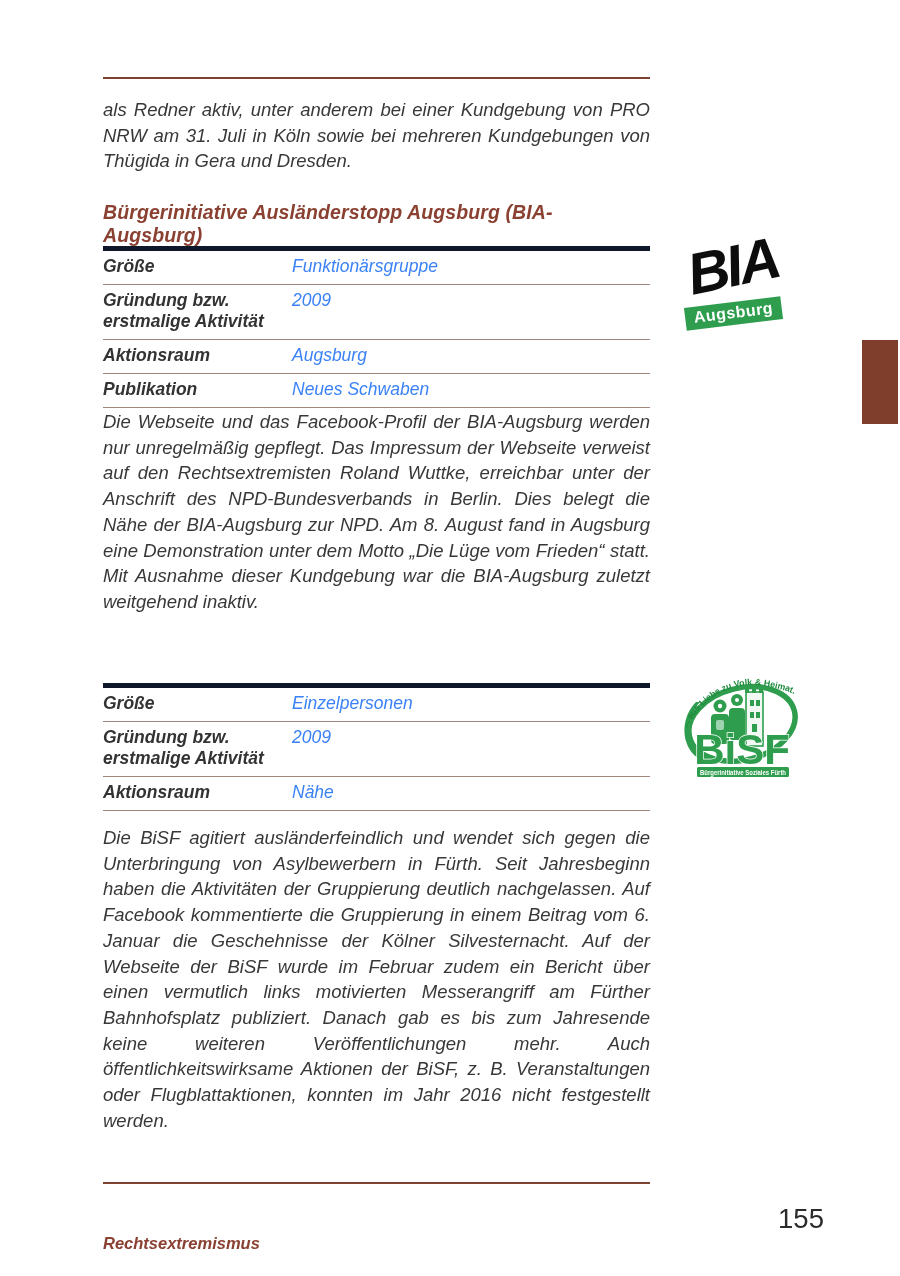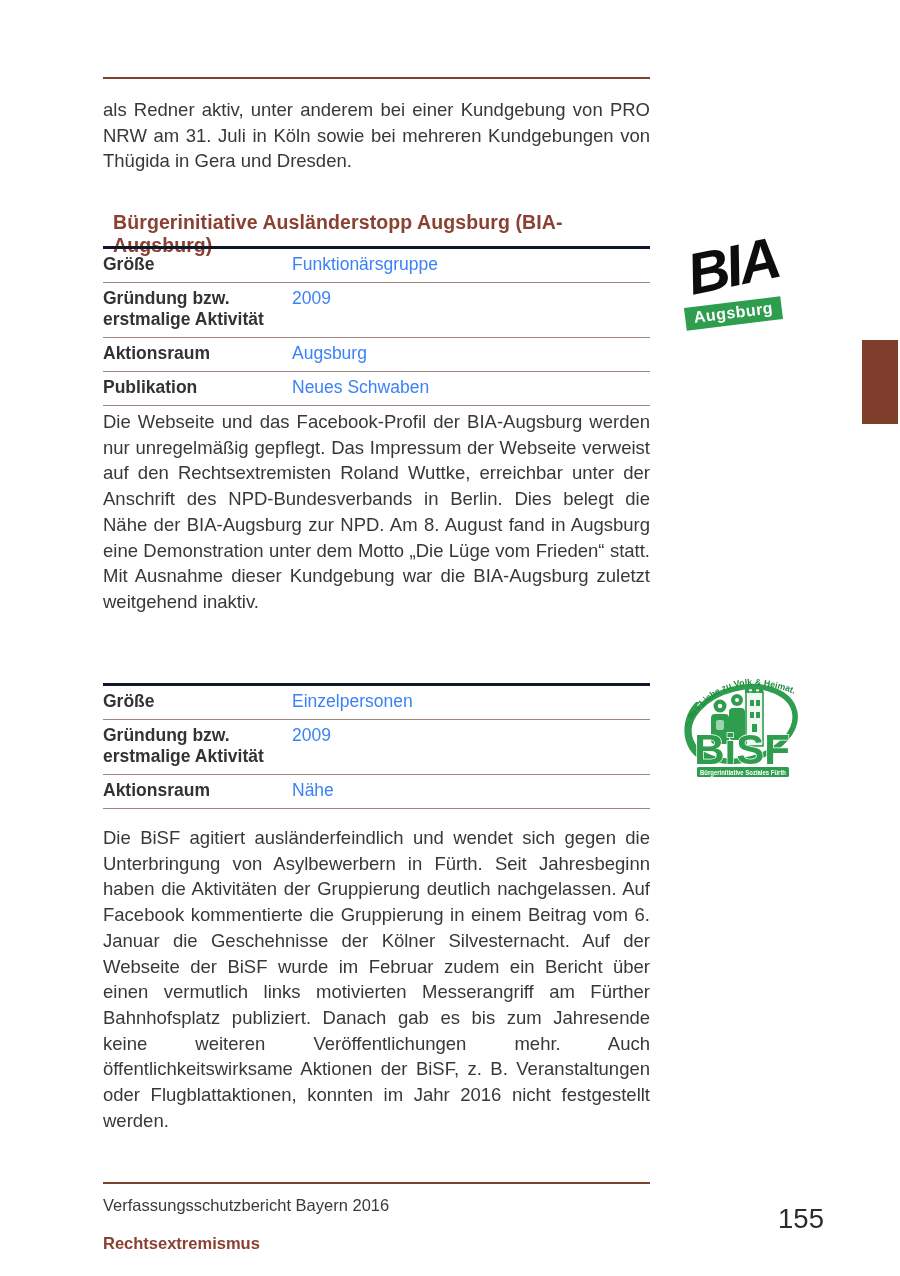--- a/index.html
+++ b/index.html
@@ -5,47 +5,47 @@
   html, body { margin: 0; padding: 0; background: #ffffff; }
   .page {
     position: relative;
     width: 900px;
     height: 1276px;
     background: #ffffff;
     overflow: hidden;
     font-family: "Liberation Sans", sans-serif;
     color: #383838;
   }
-  .col { position: absolute; left: 103px; width: 547px; }
+  .col { position: absolute; left: 103px; width: 547px; font-style: italic; }
 
   .rule {
     position: absolute; left: 103px; width: 547px; height: 2px;
     background: #7b4230;
   }
 
   .bodytext {
     font-size: 18.5px;
     line-height: 25.7px;
     text-align: justify;
     color: #383838;
     margin: 0;
   }
 
   .section-heading {
     font-size: 19.5px;
     font-weight: bold;
     color: #8a4132;
-    margin: 10px;
+    margin: 0;
     letter-spacing: 0.1px;
   }
 
   table.info-table {
     width: 100%;
     border-collapse: collapse;
-    border-top: 3px solid #0f172a;
+    border-top: 5px solid #0f172a;
     border-bottom: 1px solid #a0867b;
     font-size: 17.5px;
     line-height: 21px;
   }
   table.info-table tr { border-bottom: 1px solid #a0867b; }
   table.info-table tr:last-child { border-bottom: none; }
   table.info-table th {
     text-align: left; vertical-align: top;
     font-weight: bold; color: #333333;
     width: 189px; padding: 5px 0 7px 0;
@@ -141,21 +141,20 @@
         <th>Aktionsraum</th>
         <td>Nähe</td>
       </tr>
     </tbody>
       </table>
   </div>
 
   <p class="bodytext col" style="top: 825px;">Die BiSF agitiert ausländerfeindlich und wendet sich gegen die Unterbringung von Asylbewerbern in Fürth. Seit Jahresbeginn haben die Aktivitäten der Gruppierung deutlich nachgelassen. Auf Facebook kommentierte die Gruppierung in einem Beitrag vom 6. Januar die Geschehnisse der Kölner Silvesternacht. Auf der Webseite der BiSF wurde im Februar zudem ein Bericht über einen vermutlich links motivierten Messerangriff am Fürther Bahnhofsplatz publiziert. Danach gab es bis zum Jahresende keine weiteren Veröffentlichungen mehr. Auch öffentlichkeitswirksame Aktionen der BiSF, z. B. Veranstaltungen oder Flugblattaktionen, konnten im Jahr 2016 nicht festgestellt werden.</p>
 
   <div class="rule" style="top: 1182px;"></div>
-  <div class="footer-title col" style="top: 1196px;">Verfassungsschutzbericht Bayern 2016</div>
   <div class="footer-section col" style="top: 1217px; margin-top: 17px;">Rechtsextremismus</div>
   <div class="page-number">155</div>
 
   <div class="chapter-tab"></div>
 
   <div class="bia-logo">
     <div class="bia-text">BIA</div>
     <div class="bia-banner">Augsburg</div>
   </div>
 

